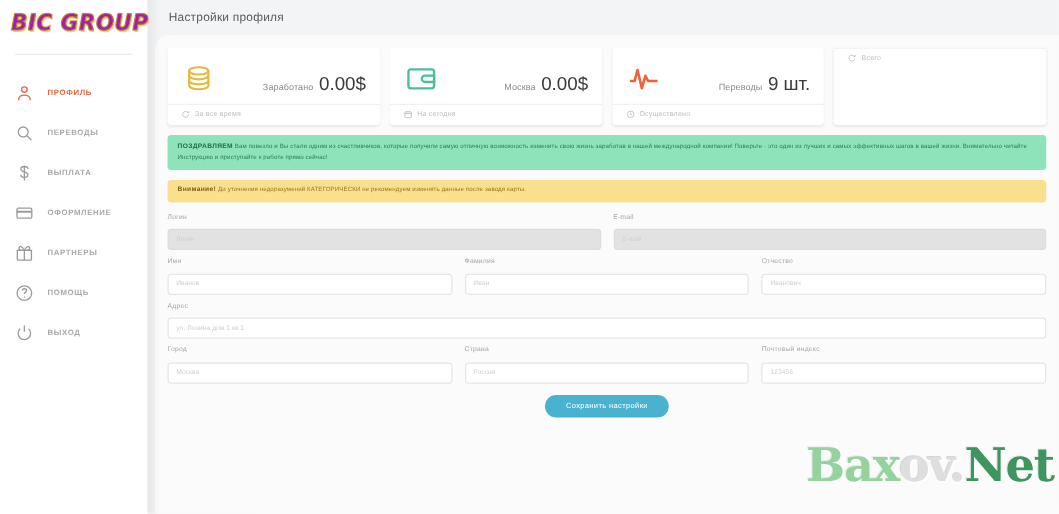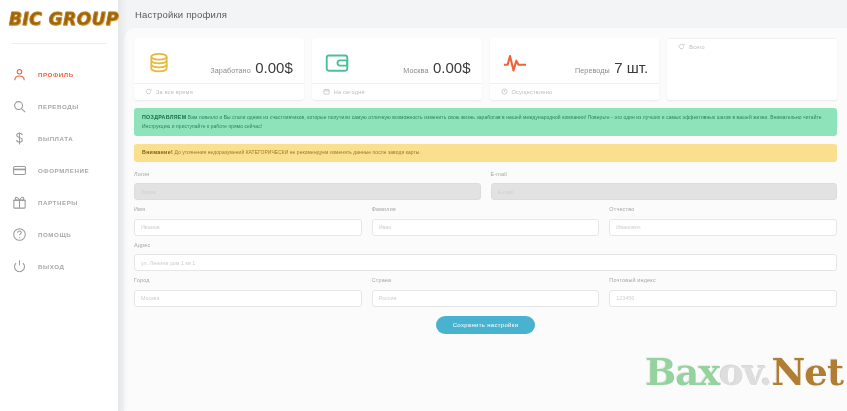--- a/index.html
+++ b/index.html
@@ -35,21 +35,21 @@
     display: flex;
     align-items: center;
     padding-left: 9px;
   }
   .logo-text {
     font-family: "DejaVu Sans", sans-serif;
     font-size: 17px;
     font-weight: bold;
     font-style: italic;
     letter-spacing: 0.5px;
-    color: #a16207;
+    color: #a21caf;
     -webkit-text-stroke: 0.8px #b5841f;
     text-shadow: 1px 1px 0 #f0c88a, 0 0 1px #8c1560;
     white-space: nowrap;
     transform: scaleY(1.05);
   }
 
   .logo-divider {
     height: 1px;
     background: #ececec;
     margin: 5px 12px 0 12px;
@@ -254,21 +254,21 @@
     font-size: 37px;
     letter-spacing: -1px;
     line-height: 1;
     white-space: nowrap;
     z-index: 9;
     opacity: 0.82;
     pointer-events: none;
   }
   #watermark .w1 { color: #7ecb8a; text-shadow: 1px 1px 0 #ffffff, -1px -1px 0 #e8e8e8; }
   #watermark .w2 { color: #d8d8d8; text-shadow: 1px 1px 0 #ffffff, -1px -1px 0 #cfcfcf; margin-top: 21px; }
-  #watermark .w3 { color: #a16207; text-shadow: 1px 1px 0 #ffffff, -1px -1px 0 #e8e8e8; }
+  #watermark .w3 { color: #15803d; text-shadow: 1px 1px 0 #ffffff, -1px -1px 0 #e8e8e8; }
 </style>
 </head>
 <body>
 
 <div id="app">
 
   <aside id="sidebar">
     <div class="logo-wrap">
       <span class="logo-text">BIC GROUP</span>
     </div>
@@ -413,21 +413,21 @@
 
         <div class="card">
           <div class="card-body">
             <span class="card-ico">
               <svg viewBox="0 0 24 24" fill="none" stroke="#f2603c" stroke-width="1.8" stroke-linejoin="round">
                 <path d="M2.5 13.5h3.2l2-7.5 3 12.5 2.4-8.5 1.9 3.5h6.5"></path>
               </svg>
             </span>
             <span class="card-num">
               <span class="card-label">Переводы</span>
-              <span class="card-value">7 шт.</span>
+              <span class="card-value">9 шт.</span>
             </span>
           </div>
           <div class="card-foot">
             <span class="f-ico">
               <svg viewBox="0 0 24 24" fill="none" stroke="currentColor" stroke-width="2.4">
                 <circle cx="12" cy="12" r="9"></circle>
                   <path d="M12 7v5l3.5 2.2"></path>
               </svg>
             </span>
             <span class="f-txt">Осуществлено</span>

